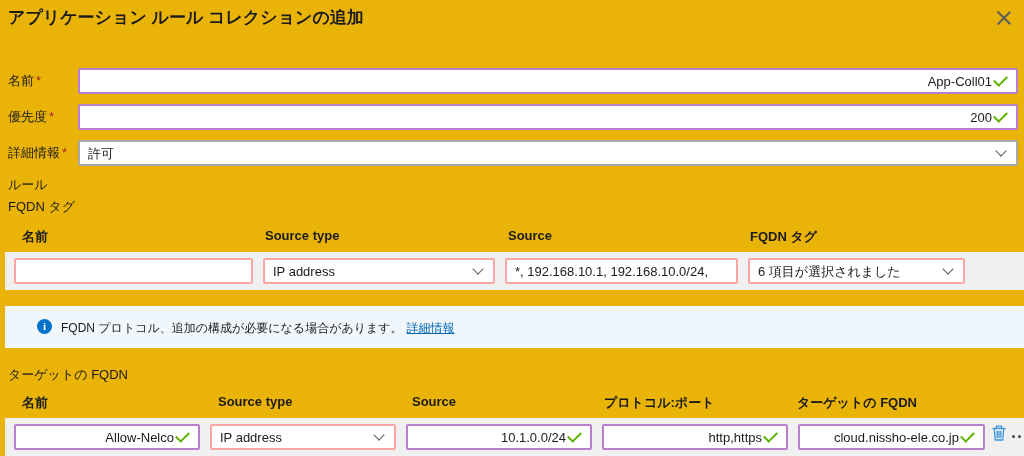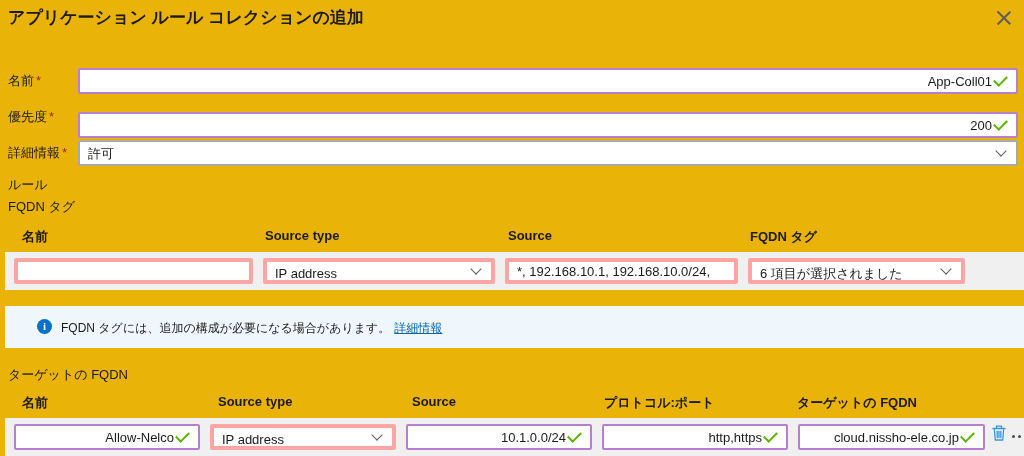--- a/index.html
+++ b/index.html
@@ -14,21 +14,21 @@
   .close-x::after{transform:rotate(-45deg);}
 
   .frow{position:absolute;left:0;width:1024px;height:26px;}
   .flabel{position:absolute;left:8px;top:0;line-height:26px;font-size:13px;color:#1b1b1b;white-space:nowrap;}
   .req{color:#a4262c;margin-left:2px;}
 
   .box{position:absolute;box-sizing:border-box;background:#fff;border-radius:2px;}
   .box input{position:absolute;left:0;top:0;width:100%;height:100%;border:none;outline:none;background:transparent;
     font-family:inherit;font-size:13px;color:#1b1b1b;padding:0 24px 0 8px;box-sizing:border-box;text-align:right;}
   .modified{border:2px solid #b97fce;}
-  .plain{border:4px solid #fca5a5;}
+  .plain{border:2px solid #fca5a5;}
   .selectbox{cursor:pointer;padding-left:27px;}
   .select-value{position:absolute;left:8px;top:0;right:26px;line-height:24px;font-size:13px;white-space:nowrap;overflow:hidden;}
   .action-select{border:2px solid #a8a8a8;}
 
   .check{position:absolute;right:9px;top:50%;width:11px;height:6px;
     border-left:2px solid #5db300;border-bottom:2px solid #5db300;
     transform:translateY(-70%) rotate(-45deg);}
   .chevron{position:absolute;right:11px;top:50%;width:7px;height:7px;
     border-right:1.5px solid #605e5c;border-bottom:1.5px solid #605e5c;
     transform:translateY(-75%) rotate(45deg);}
@@ -59,21 +59,21 @@
   <div class="frow" style="top:68px">
     <div class="flabel"><span>名前</span><span class="req">*</span></div>
     <div class="box modified" style="left:78px;top:0;width:940px;height:26px;">
       <input value="App-Coll01" style="">
       <span class="check"></span>
     </div>
   </div>
 
   <div class="frow" style="top:104px">
     <div class="flabel"><span>優先度</span><span class="req">*</span></div>
-    <div class="box modified" style="left:78px;top:8px;width:940px;height:26px;">
+    <div class="box modified" style="left:78px;top:0;width:940px;height:26px;">
       <input value="200" style="">
       <span class="check"></span>
     </div>
   </div>
 
   <div class="frow" style="top:140px">
     <div class="flabel"><span>詳細情報</span><span class="req">*</span></div>
     <div class="box selectbox action-select" style="left:78px;top:0;width:940px;height:26px;">
       <span class="select-value">許可</span>
       <span class="chevron"></span>
@@ -99,21 +99,21 @@
   <div class="box plain" style="left:505px;top:258px;width:233px;height:26px;">
     <input value="*, 192.168.10.1, 192.168.10.0/24, 192.1..." style="">
   </div>
   <div class="box plain selectbox" style="left:748px;top:258px;width:217px;height:26px;">
     <span class="select-value">6 項目が選択されました</span>
     <span class="chevron"></span>
   </div>
 
   <div class="info-banner">
     <span class="info-icon"></span>
-    <span class="info-text"><span>FQDN タグには、追加の構成が必要になる場合があります。</span><a class="info-link">詳細情報</a></span>
+    <span class="info-text"><span>FQDN プロトコル、追加の構成が必要になる場合があります。</span><a class="info-link">詳細情報</a></span>
   </div>
 
   <div class="sec-label" style="top:366px">ターゲットの FQDN</div>
 
   <div class="th" style="left:22px;top:394px">名前</div>
   <div class="th" style="left:218px;top:394px">Source type</div>
   <div class="th" style="left:412px;top:394px">Source</div>
   <div class="th" style="left:604px;top:394px">プロトコル:ポート</div>
   <div class="th" style="left:797px;top:394px">ターゲットの FQDN</div>
 

